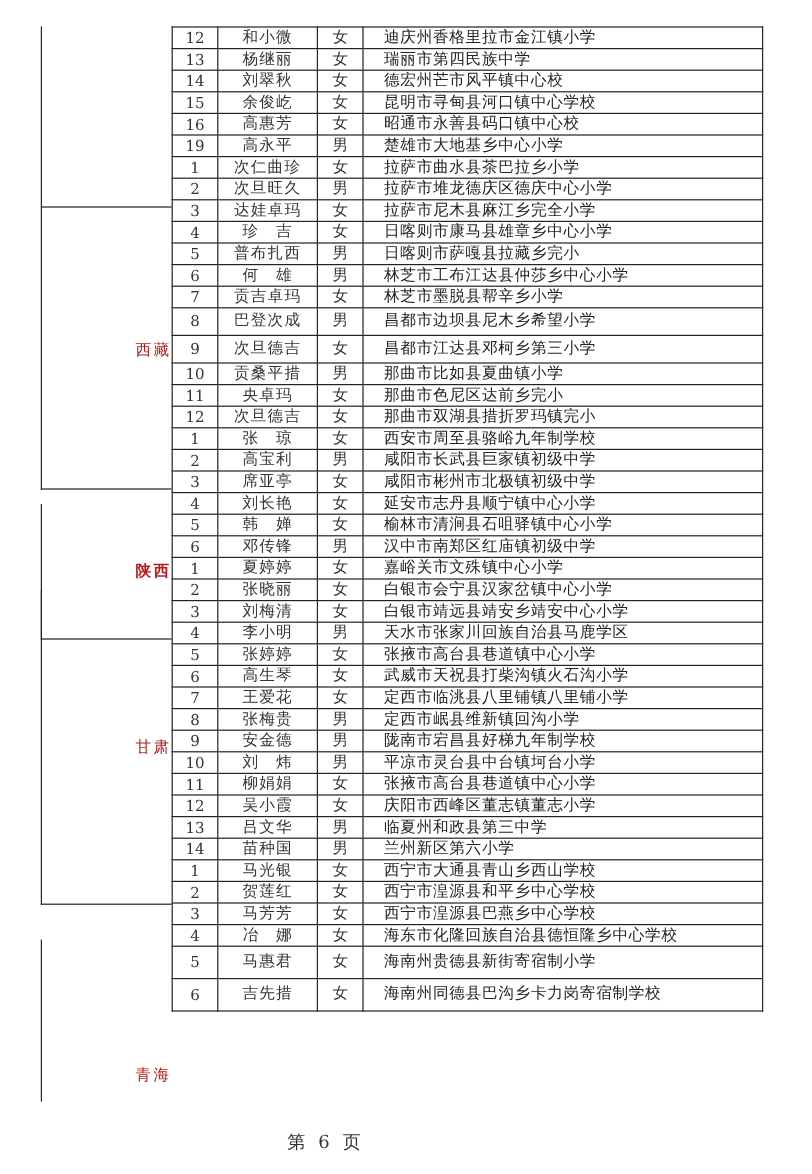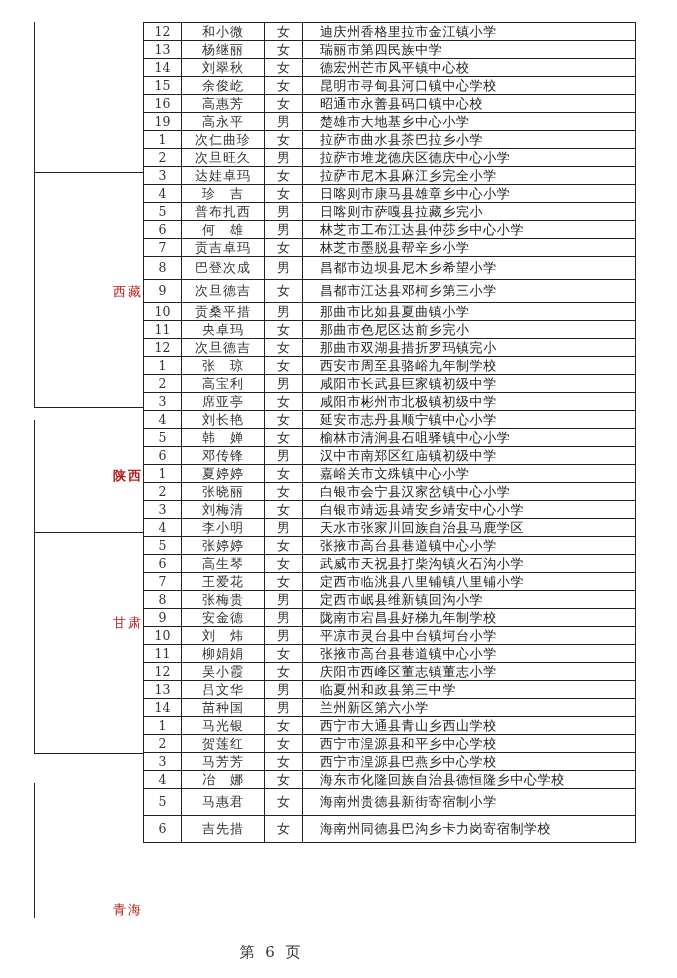--- a/index.html
+++ b/index.html
@@ -59,21 +59,21 @@
   <div class="prov-cell" style="top:173px;height:235px;align-items:flex-start;">
     <span class="prov-label" style="top:110px;">西藏</span>
   </div>
   <div class="prov-cell" style="top:420px;height:113px;font-weight:bold;">
     <span class="prov-label">陕西</span>
   </div>
   <div class="prov-cell" style="top:492px;height:262px;">
     <span class="prov-label">甘肃</span>
   </div>
   <div class="prov-cell last" style="top:783px;height:135px;align-items:flex-start;">
-    <span class="prov-label" style="top:104px;margin-top:14px;">青海</span>
+    <span class="prov-label" style="top:104px;">青海</span>
   </div>
 </div>
 
 <table class="page-table">
   <tbody id="table-body">
       <tr>
         <td class="seq">12</td>
         <td class="name">和小微</td>
         <td class="gender">女</td>
         <td class="school">迪庆州香格里拉市金江镇小学</td>

